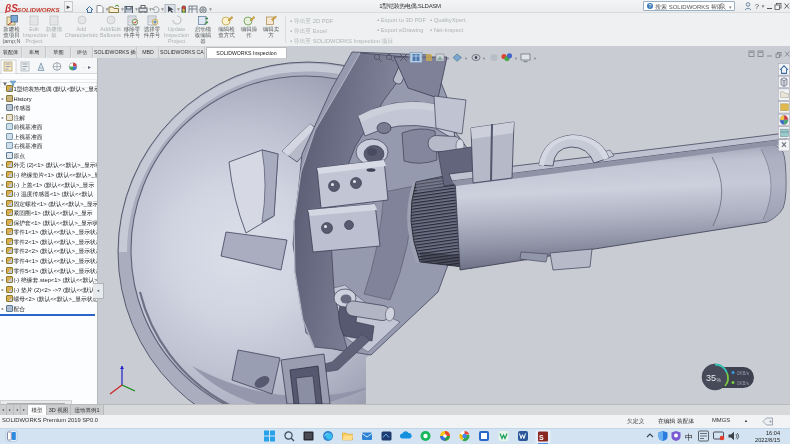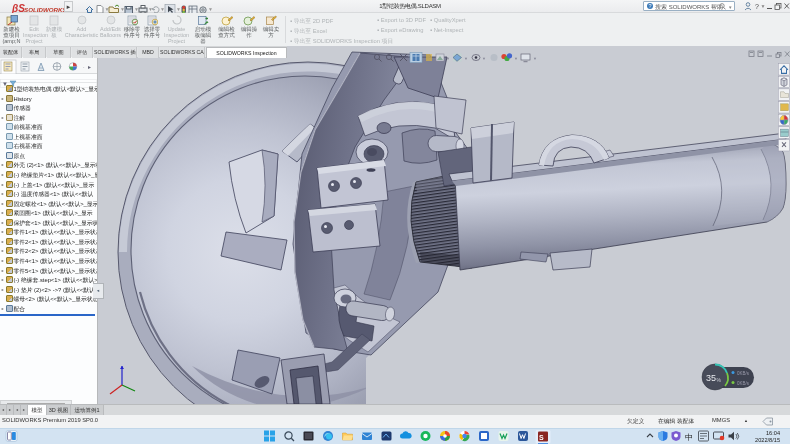--- a/index.html
+++ b/index.html
@@ -1,20 +1,20 @@
 <!DOCTYPE html>
 <html><head><meta charset="utf-8">
 <style>
 *{margin:0;padding:0;box-sizing:border-box;font-family:"Liberation Sans",sans-serif;}
 html,body{width:790px;height:444px;overflow:hidden;}
 #app{position:relative;width:790px;height:444px;background:#c9ccd3;}
 .abs{position:absolute;}
 
 #titlebar{left:0;top:0;width:790px;height:13px;background:linear-gradient(#f4f5f6,#ebecee);border-bottom:1px solid #d8dadc;}
-#logo{left:4px;top:0px;height:17px;display:flex;align-items:center;margin-left:7px;}
+#logo{left:4px;top:0px;height:17px;display:flex;align-items:center;}
 #doctitle{left:330px;top:2px;width:160px;text-align:center;font-size:6px;color:#333;letter-spacing:-0.3px;}
 #searchbox{left:643px;top:1px;width:92px;height:10px;background:#fff;border:1px solid #9ab0c4;border-radius:1px;font-size:6px;color:#666;line-height:8px;padding-left:2px;}
 
 #ribbon{left:0;top:13px;width:790px;height:33px;background:#eef0f1;}
 .rbtn{position:absolute;top:2px;text-align:center;color:#5f6264;font-size:5.5px;line-height:5.8px;}
 .rbtn .ic{display:block;margin:0 auto 1px;}
 .gray{color:#aeb2b5;}
 .rsep{position:absolute;top:3px;width:1px;height:27px;background:#d8dadc;}
 .exp{position:absolute;font-size:5.8px;color:#b0b4b7;}
 

